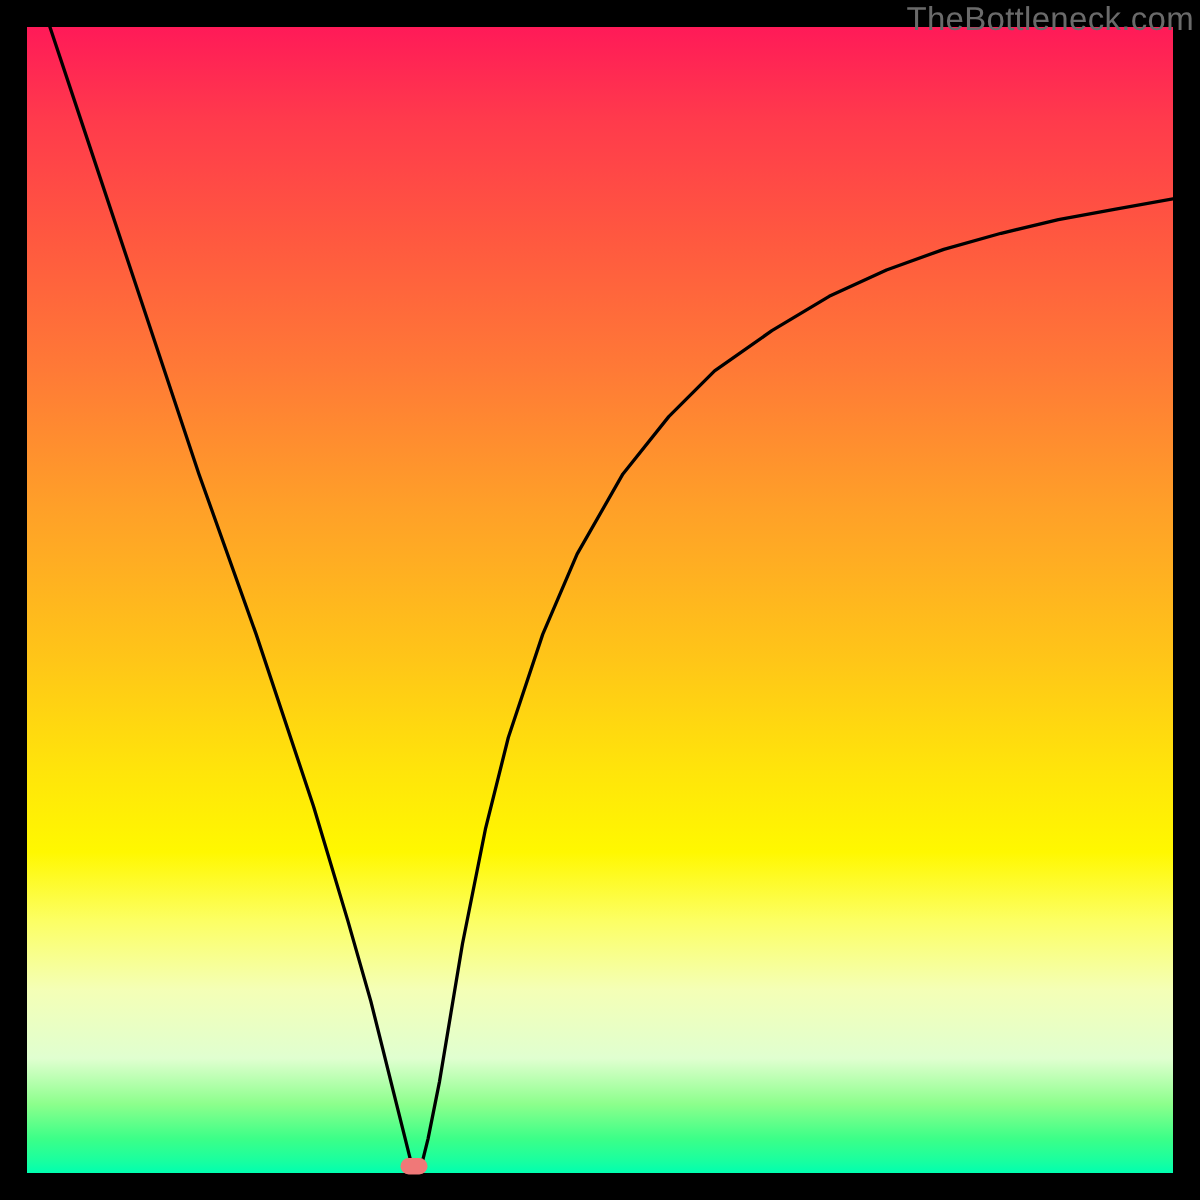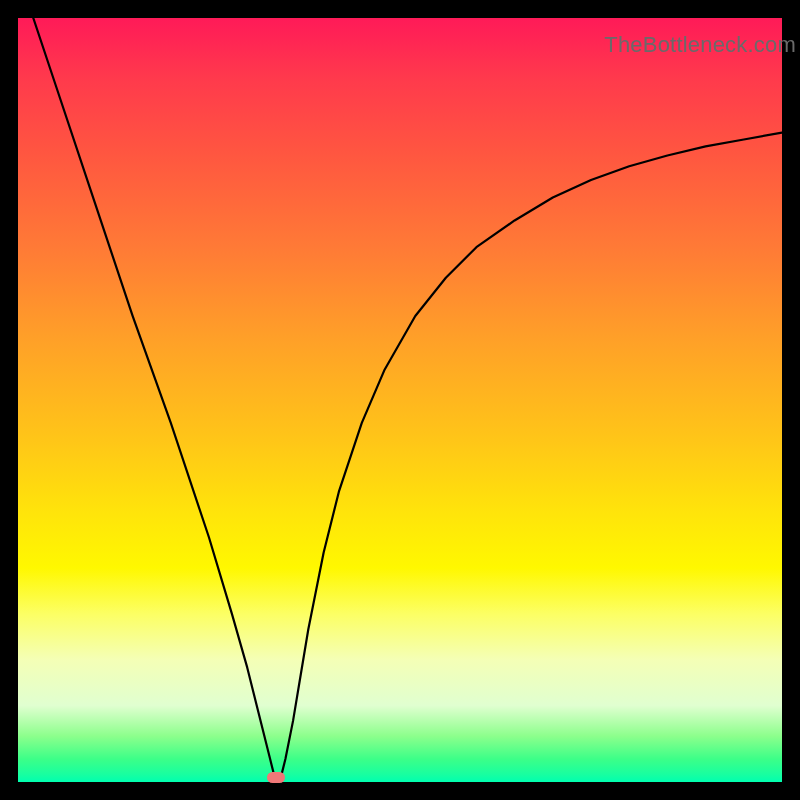--- a/index.html
+++ b/index.html
@@ -41,21 +41,20 @@
   }
   .watermark {
     position: absolute;
     top: 0px;
     right: 4px;
     font-size: 22px;
     font-weight: 400;
     color: #6a6a6a;
     letter-spacing: 0.2px;
     z-index: 5;
-    margin-top: 32px;
   }
   svg.plot {
     position: absolute;
     top: 0;
     left: 0;
     width: 764px;
     height: 764px;
   }
   .marker {
     position: absolute;

